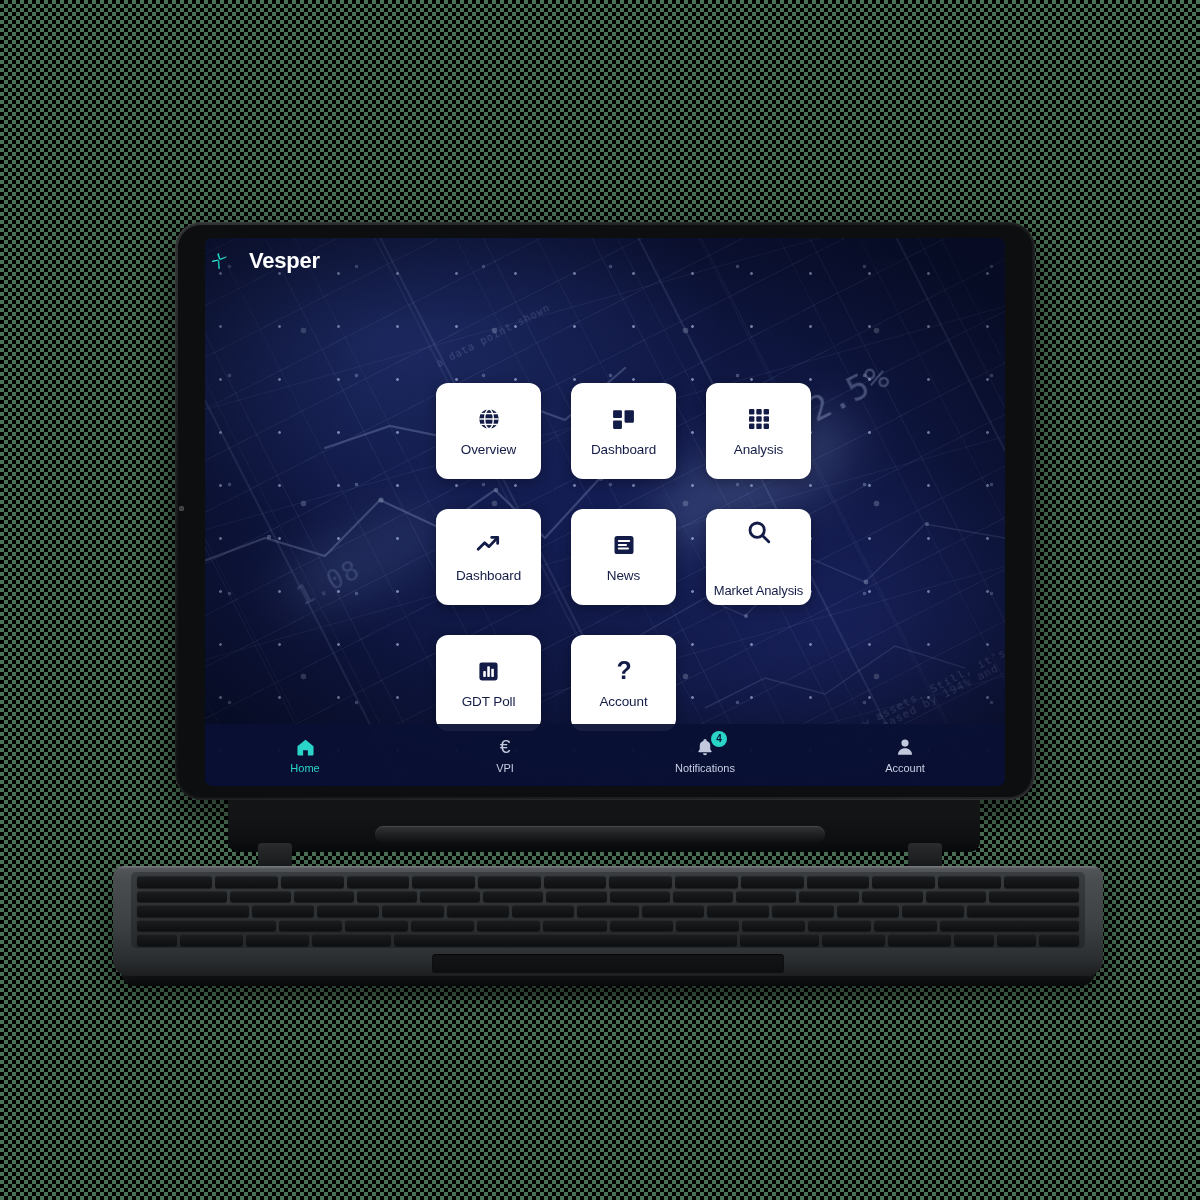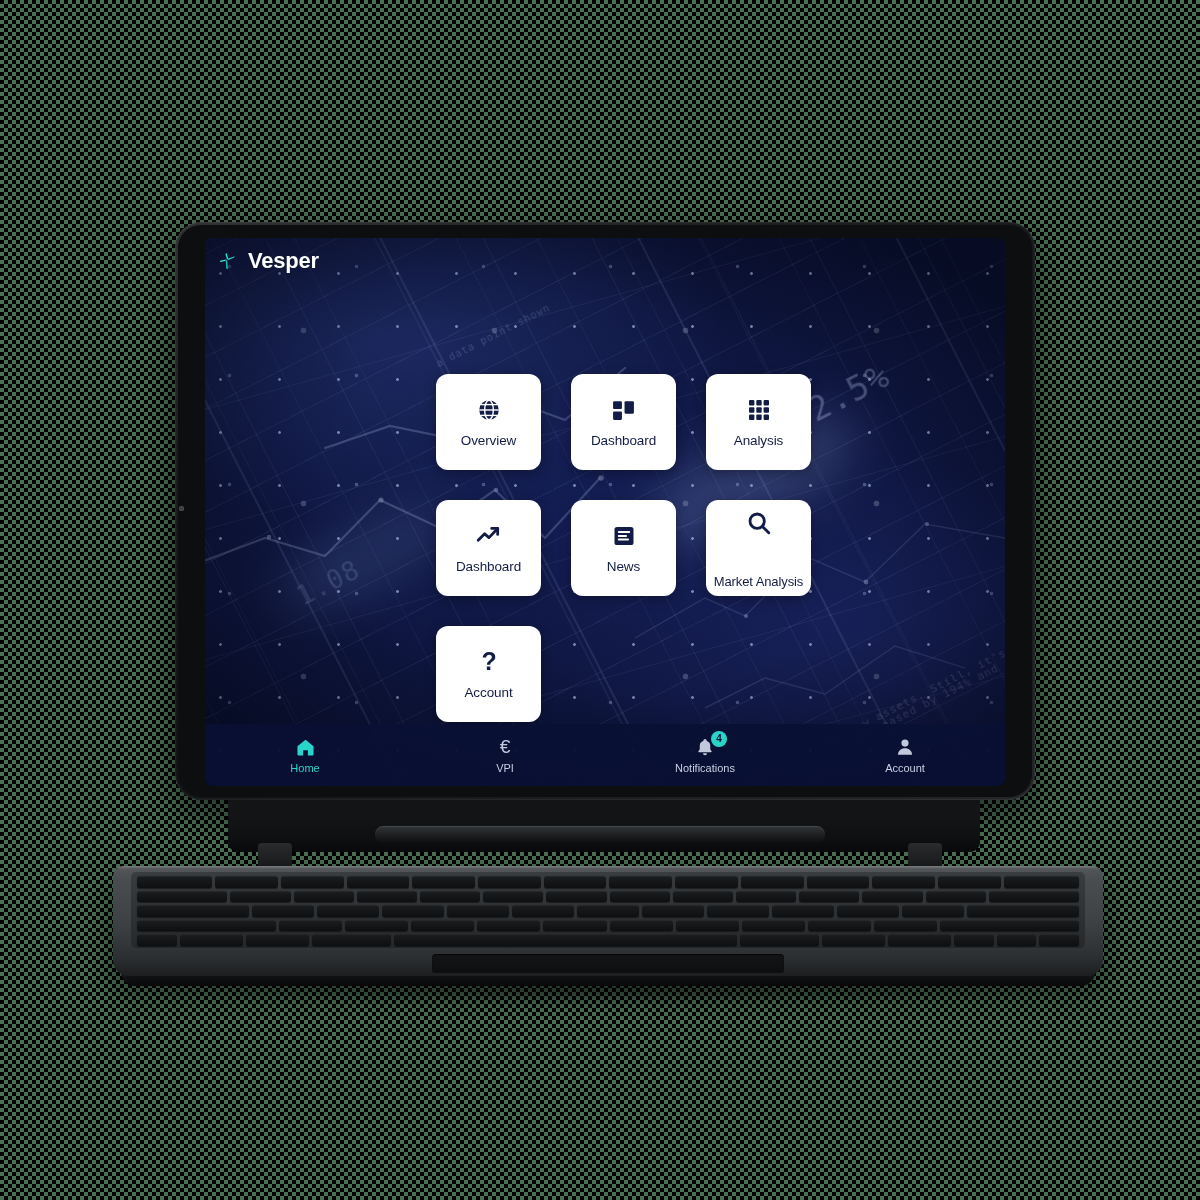--- a/index.html
+++ b/index.html
@@ -128,37 +128,37 @@
   .wp-num.n4 { left: 225px; top: 92px;  font-size: 10px; color: rgba(200,215,255,.20); }
   .wp-num.n5 { left: 90px;  top: 330px; font-size: 26px; color: rgba(190,210,255,.16); }
   .wp-vig {
     position: absolute; inset: 0;
     background: radial-gradient(ellipse 78% 78% at 50% 48%, rgba(0,0,0,0) 45%, rgba(3,6,20,0.62) 100%);
   }
 
   
   .brand {
     position: absolute;
-    left: 12px; top: 12px;
-    display: flex; align-items: center; gap: 11px;
+    left: 4px; top: 12px;
+    display: flex; align-items: center; gap: 20px;
     z-index: 6;
   }
   .brand-mark { width: 20px; height: 20px; display: block; }
   .brand-name {
     color: #ffffff;
     font-size: 22px;
     font-weight: bold;
     letter-spacing: -0.2px;
     line-height: 1;
   }
 
   
   .app-grid {
     position: absolute;
-    left: 231px; top: 136px;
+    left: 231px; top: 145px;
     width: 340px;
     display: grid;
     grid-template-columns: repeat(3, 105px);
     grid-template-rows: repeat(3, 96px);
     column-gap: 10px;
     row-gap: 16px;
     z-index: 5;
     gap: 30px;
   }
   .tile {
@@ -552,20 +552,33 @@
         <div class="tile">
           <span class="tile-icon">
             <svg width="26" height="26" viewBox="0 0 24 24" fill="none" stroke="currentColor" stroke-width="2.6" stroke-linecap="round">
               <circle cx="10.3" cy="10.3" r="6.6"></circle>
               <line x1="15.4" y1="15.4" x2="21" y2="21"></line>
             </svg>
           </span>
           <span class="tile-label wide">Market Analysis</span>
         </div>
 
+        <div class="tile">
+          <span class="tile-icon">
+            <svg width="23" height="23" viewBox="0 0 24 24">
+              <rect x="2.5" y="2.5" width="19" height="19" rx="2.6" fill="currentColor"></rect>
+              <g fill="#ffffff">
+                <rect x="6.5" y="11.5" width="2.7" height="6.2" rx=".8"></rect>
+                <rect x="10.7" y="6.6" width="2.7" height="11.1" rx=".8"></rect>
+                <rect x="14.9" y="9.2" width="2.7" height="8.5" rx=".8"></rect>
+              </g>
+            </svg>
+          </span>
+          <span class="tile-label">GDT Poll</span>
+        </div>
 
         <div class="tile">
           <span class="tile-icon">
             <svg width="26" height="26" viewBox="0 0 24 24">
               <text x="12" y="19.5" text-anchor="middle" font-family="Liberation Sans, sans-serif" font-size="23" font-weight="bold" fill="currentColor">?</text>
             </svg>
           </span>
           <span class="tile-label">Account</span>
         </div>
       </div>

